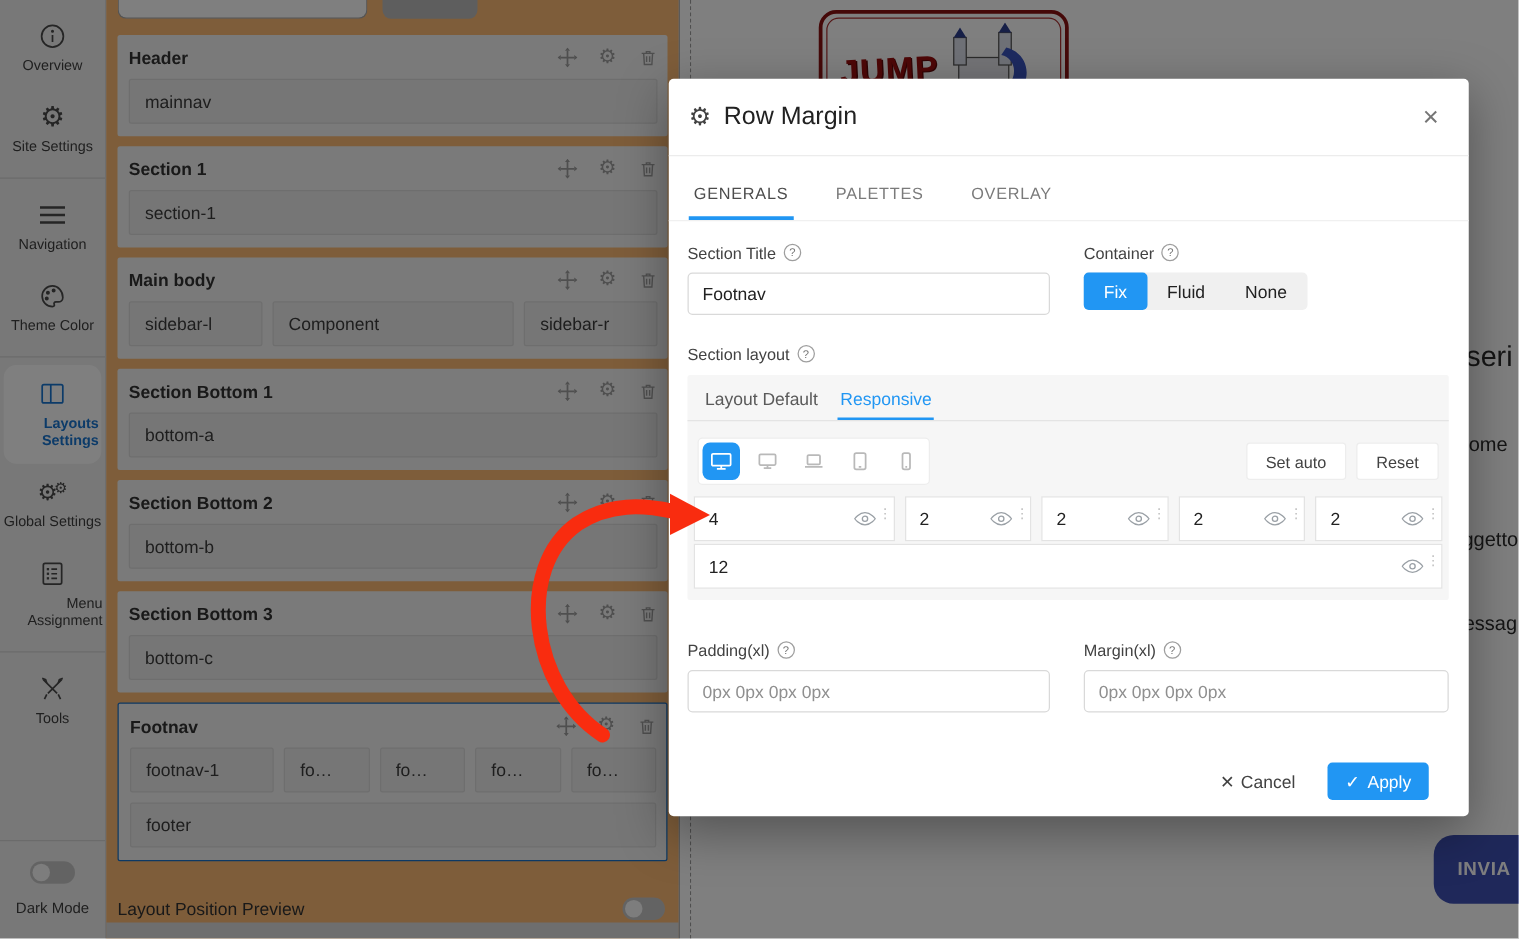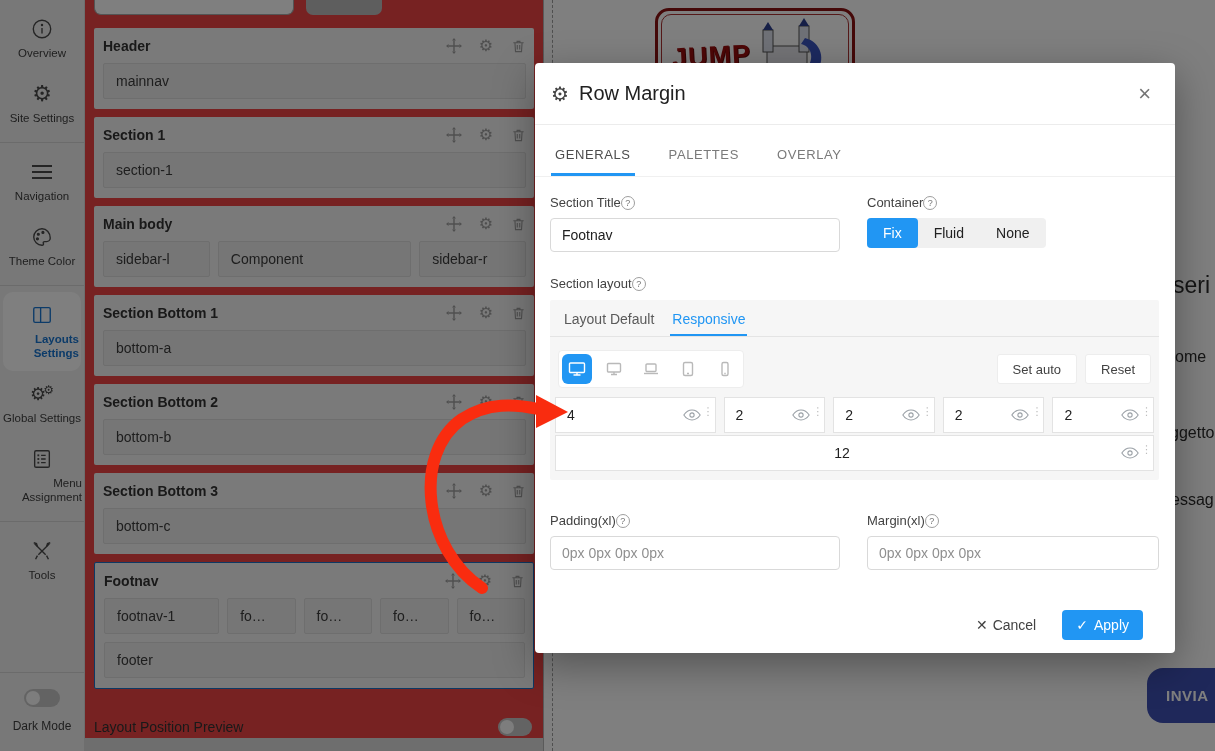--- a/index.html
+++ b/index.html
@@ -18,21 +18,21 @@
   .sb-item.active .sb-label { color:#1976d2; font-weight:bold; }
   .sb-item.active svg { stroke:#1976d2; }
   .sb-item svg { stroke:#4a4a4a; fill:none; stroke-width:1.5; }
   .sb-gear-glyph { font-size:22px; line-height:22px; color:#4a4a4a; }
   .sb-darkmode { margin-top:auto; border-top:1px solid #d6d6d6; padding:16px 0 18px 0; display:flex; flex-direction:column; align-items:center; }
   .toggle { width:36px; height:18px; border-radius:9px; background:#c7c7c7; position:relative; cursor:pointer; }
   .toggle .knob { position:absolute; left:2px; top:2px; width:14px; height:14px; border-radius:50%; background:#fafafa; }
   .sb-darkmode .sb-label { margin-top:12px; font-size:12px; color:#3f3f3f; }
 
   
-  .builder { position:absolute; left:85px; top:0; width:458px; height:751px; background:#ef4444; z-index:1; padding:0 9px; }
+  .builder { position:absolute; left:85px; top:0; width:458px; height:751px; background:#fdba74; z-index:1; padding:0 9px; }
   .builder-topbar { display:flex; gap:12px; height:15px; margin-bottom:13px; }
   .builder-topbar .tb-input { width:200px; border:1px solid #a8a8a8; border-top:none; border-radius:0 0 7px 7px; background:#fff; }
   .builder-topbar .tb-btn { width:76px; background:#bdbdbd; border:none; border-radius:0 0 7px 7px; }
   .sec-card { background:#f5f5f5; border-radius:2px; padding:10px 8px 10px 9px; margin-bottom:8px; }
   .sec-card.selected { border:1px solid #1a73c9; }
   .sec-head { display:flex; align-items:center; margin-bottom:9px; }
   .sec-title { font-size:14px; font-weight:bold; color:#333; }
   .sec-actions { margin-left:auto; display:flex; align-items:center; gap:16px; }
   .sec-actions .act { width:16px; height:16px; display:flex; align-items:center; justify-content:center; cursor:pointer; }
   .gear-glyph { font-size:16px; line-height:16px; color:#9e9e9e; }
@@ -72,21 +72,21 @@
   
   .modal { position:absolute; left:535px; top:63px; width:640px; height:590px; background:#fff; border-radius:4px; box-shadow:0 12px 40px rgba(0,0,0,0.35); z-index:60; }
   .m-header { height:62px; display:flex; align-items:center; padding:0 24px 0 16px; border-bottom:1px solid #ececec; }
   .m-gear { font-size:20px; color:#424242; margin-right:10px; }
   .m-title { font-size:20px; font-weight:500; color:#212121; }
   .m-close { margin-left:auto; font-size:22px; color:#757575; cursor:pointer; line-height:20px; }
   .m-tabs { height:52px; display:flex; align-items:flex-end; padding:0 16px; border-bottom:1px solid #f0f0f0; gap:30px; }
   .m-tab { font-size:13px; letter-spacing:0.6px; color:#7a7a7a; padding:0 4px 14px 4px; cursor:pointer; }
   .m-tab.active { color:#4c4c4c; border-bottom:3px solid #2196f3; padding-bottom:11px; }
   .m-body { padding:18px 16px 0 15px; }
-  .field-label { font-size:13px; color:#424242; display:flex; align-items:flex-end; gap:0; margin-bottom:8px; }
+  .field-label { font-size:13px; color:#424242; display:flex; align-items:flex-start; gap:6px; margin-bottom:8px; }
   .help { width:14px; height:14px; border:1px solid #9e9e9e; border-radius:50%; font-size:9px; color:#757575; display:inline-flex; align-items:center; justify-content:center; }
   .row-2col { display:flex; gap:27px; }
   .col-left { width:290px; }
   .col-right { flex:1; }
   .text-input { width:100%; height:34px; border:1px solid #d9d9d9; border-radius:4px; padding:0 11px; font-size:14px; color:#212121; font-family:"Liberation Sans", sans-serif; background:#fff; }
   .text-input.placeholder { color:#8f8f8f; }
   .seg { display:inline-flex; background:#f0f0f0; border-radius:4px; height:30px; align-items:center; }
   .seg-btn { border:none; background:transparent; font-size:14px; color:#212121; padding:0 16px; height:30px; border-radius:4px; cursor:pointer; }
   .seg-btn.active { background:#2196f3; color:#fff; }
   .slayout-label { margin-top:24px; }
@@ -96,21 +96,21 @@
   .gb-tab.active { color:#2196f3; border-bottom:2px solid #2196f3; padding-bottom:7px; }
   .gb-devrow { display:flex; align-items:center; margin:13px 8px 0 8px; }
   .dev-group { background:#fff; border:1px solid #ededed; border-radius:4px; display:flex; align-items:center; padding:3px; gap:7px; }
   .dev-btn { width:30px; height:30px; border:none; background:transparent; border-radius:6px; display:flex; align-items:center; justify-content:center; color:#b9b9b9; cursor:pointer; }
   .dev-btn.active { background:#2196f3; color:#fff; }
   .dev-btn svg { stroke:currentColor; fill:none; stroke-width:1.4; }
   .gb-devrow .spacer { flex:1; }
   .gb-btn { background:#fff; border:1px solid #ededed; border-radius:3px; height:30px; padding:0 15px; font-size:13px; color:#424242; cursor:pointer; margin-left:8px; font-family:"Liberation Sans", sans-serif; }
   .grid-rows { margin:9px 5px 0 5px; }
   .grid-row { display:flex; gap:8px; }
-  .grid-row + .grid-row { margin-top:2px;text-align:center; }
+  .grid-row + .grid-row { margin-top:2px; }
   .grid-cell { position:relative; background:#fff; border:1px solid #e3e3e3; height:36px; line-height:34px; font-size:14px; color:#212121; padding:0 36px 0 11px; cursor:text; }
   .grid-cell.c-wide { flex:2.12; }
   .grid-cell.c-std { flex:1; }
   .grid-cell.c-full { flex:1; }
   .grid-cell .eye { position:absolute; right:14px; top:11px; }
   .grid-cell .dots { position:absolute; right:1px; top:9px; font-size:11px; color:#bdbdbd; line-height:9px; letter-spacing:0; }
   .pm-row { margin-top:33px; }
   .m-footer { display:flex; align-items:center; justify-content:flex-end; padding:40px 16px 0 16px; gap:26px; }
   .cancel-btn { background:none; border:none; font-size:14px; color:#424242; cursor:pointer; display:flex; align-items:center; gap:5px; font-family:"Liberation Sans", sans-serif; }
   .apply-btn { background:#2196f3; border:none; border-radius:4px; height:30px; padding:0 14px; color:#fff; font-size:14px; cursor:pointer; display:flex; align-items:center; gap:6px; font-family:"Liberation Sans", sans-serif; }

